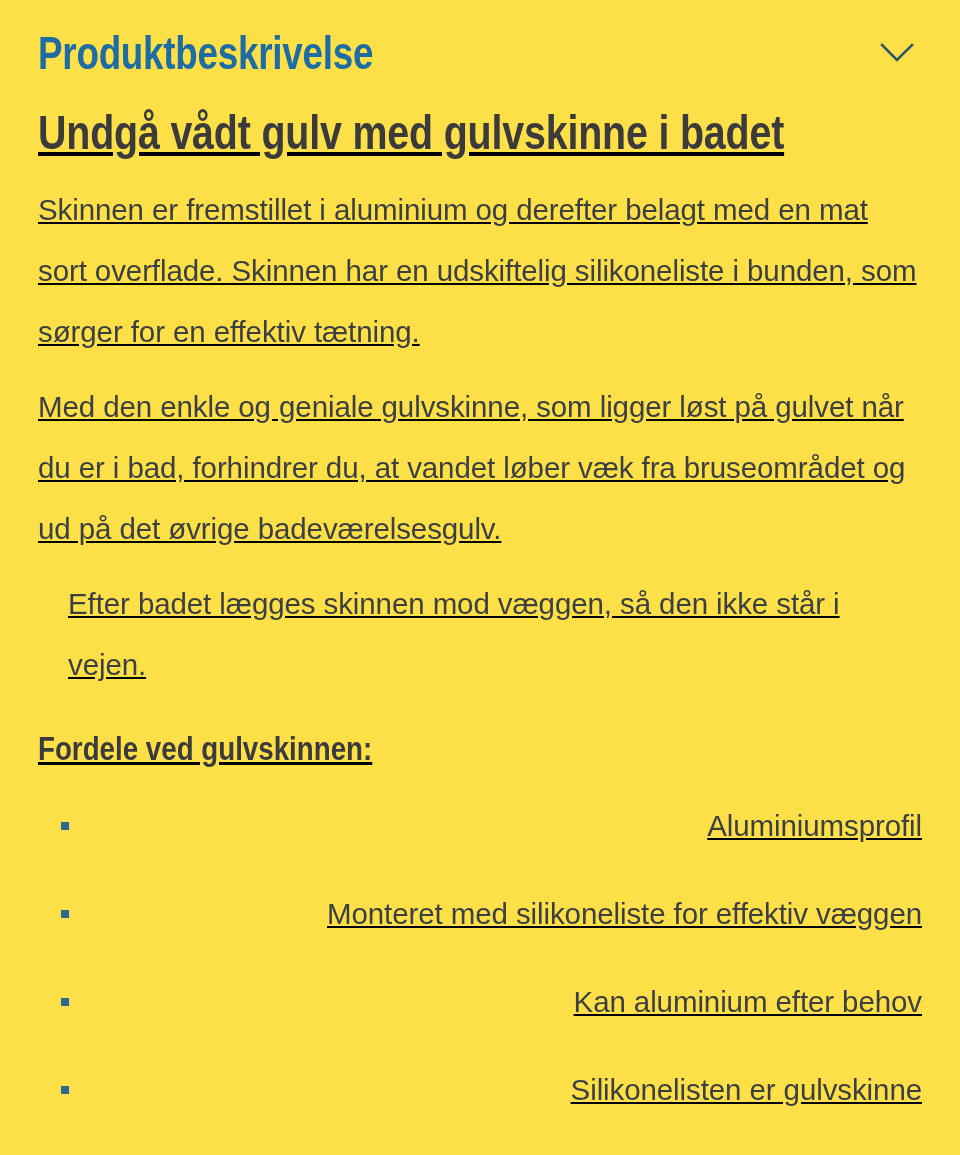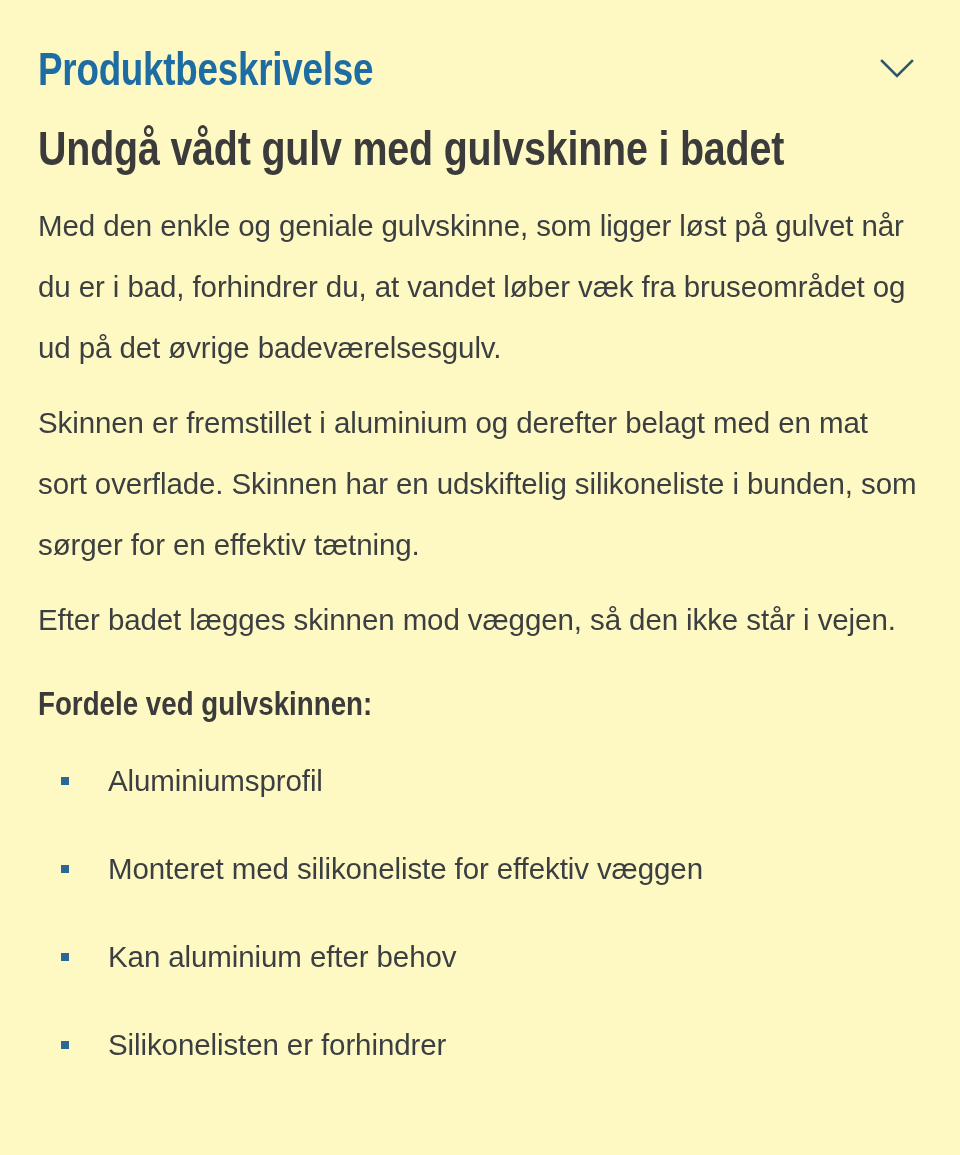--- a/index.html
+++ b/index.html
@@ -13,23 +13,23 @@
     background: #eeeeee;
     font-family: "Liberation Sans", sans-serif;
     -webkit-font-smoothing: antialiased;
     overflow: hidden;
   }
 
   .panel {
     position: relative;
     width: 960px;
     height: 1155px;
-    background: #fef9c3;
+    background: #fde047;
     box-sizing: border-box;
-    padding: 16px 38px;
+    padding: 0 38px;
   }
 
   
   .accordion-header {
     display: flex;
     align-items: flex-start;
     justify-content: space-between;
     padding-top: 27px;
     cursor: pointer;
   }
@@ -56,20 +56,21 @@
     flex: 0 0 auto;
     margin-right: 2px;
   }
   .chevron-wrap svg {
     display: block;
   }
 
   
   .accordion-body {
     margin-top: 26px;
+    text-decoration: underline;
   }
 
   .product-heading {
     font-family: "Liberation Sans Narrow", "Liberation Sans", sans-serif;
     font-weight: bold;
     font-size: 48px;
     line-height: 56px;
     color: #3b3b3b;
     margin: 0 0 18px 0;
     letter-spacing: -0.2px;
@@ -82,20 +83,21 @@
     font-family: "Liberation Sans", sans-serif;
     font-size: 29.5px;
     line-height: 61px;
     color: #3c3f41;
     margin: 0 0 14px 0;
     max-width: 890px;
     letter-spacing: -0.1px;
   }
   .paragraph:last-of-type {
     margin-bottom: 0;
+    margin-left: 30px;
   }
 
   .benefits-heading {
     font-family: "Liberation Sans Narrow", "Liberation Sans", sans-serif;
     font-weight: bold;
     font-size: 33px;
     line-height: 40px;
     color: #3b3b3b;
     margin: 34px 0 0 0;
     transform: scaleX(0.84);
@@ -107,20 +109,21 @@
   .benefits-list {
     list-style: none;
     margin: 38px 0 0 0;
     padding: 0;
   }
 
   .benefit-item {
     display: flex;
     align-items: flex-start;
     margin-bottom: 50px;
+    justify-content: space-between;
   }
   .benefit-item:last-child {
     margin-bottom: 0;
   }
 
   .bullet-square {
     width: 8px;
     height: 8px;
     background: #2a6896;
     flex: 0 0 auto;
@@ -149,41 +152,41 @@
       <svg width="34" height="22" viewBox="0 0 34 22" fill="none" aria-hidden="true">
         <path d="M2 3 L17 18 L32 3" stroke="#31566b" stroke-width="2.6" stroke-linecap="square" stroke-linejoin="miter" fill="none"></path>
       </svg>
     </span>
   </div>
 
   <div class="accordion-body">
 
     <h2 class="product-heading">Undgå vådt gulv med gulvskinne i badet</h2>
 
+    <p class="paragraph">Skinnen er fremstillet i aluminium og derefter belagt med en mat sort overflade. Skinnen har en udskiftelig silikoneliste i bunden, som sørger for en effektiv tætning.</p>
+
     <p class="paragraph">Med den enkle og geniale gulvskinne, som ligger løst på gulvet når du er i bad, forhindrer du, at vandet løber væk fra bruseområdet og ud på det øvrige badeværelsesgulv.</p>
-
-    <p class="paragraph">Skinnen er fremstillet i aluminium og derefter belagt med en mat sort overflade. Skinnen har en udskiftelig silikoneliste i bunden, som sørger for en effektiv tætning.</p>
 
     <p class="paragraph">Efter badet lægges skinnen mod væggen, så den ikke står i vejen.</p>
 
     <h3 class="benefits-heading">Fordele ved gulvskinnen:</h3>
 
     <ul class="benefits-list">
       <li class="benefit-item">
         <span class="bullet-square"></span>
         <span class="benefit-text">Aluminiumsprofil</span>
       </li>
       <li class="benefit-item">
         <span class="bullet-square"></span>
         <span class="benefit-text">Monteret med silikoneliste for effektiv væggen</span>
       </li>
       <li class="benefit-item">
         <span class="bullet-square"></span>
         <span class="benefit-text">Kan aluminium efter behov</span>
       </li>
       <li class="benefit-item">
         <span class="bullet-square"></span>
-        <span class="benefit-text">Silikonelisten er forhindrer</span>
+        <span class="benefit-text">Silikonelisten er gulvskinne</span>
       </li>
     </ul>
 
   </div>
 </div>
 
 </body></html>

